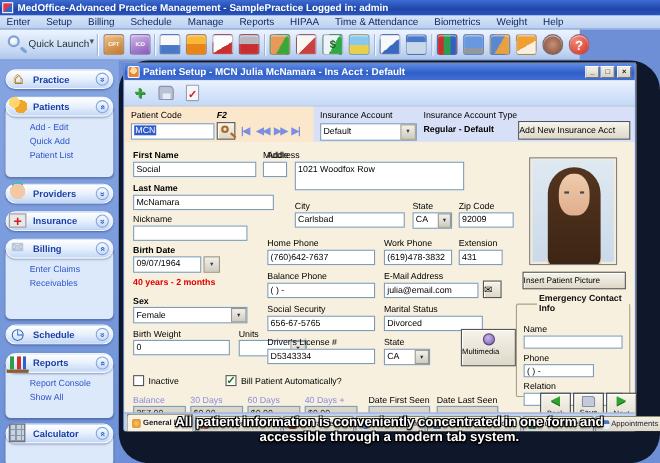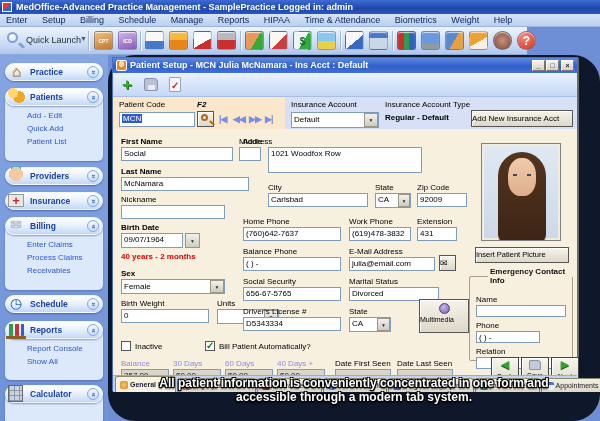--- a/index.html
+++ b/index.html
@@ -242,21 +242,20 @@
           </span>
         <span class="cap">Insurance</span>
         <span class="chev"><i class="dn">»</i></span>
       </div>
     </div>
 
     <div class="sp" style="top:162px">
       <div class="sp-body" style="height:64px">
         <div class="sp-items">
           <div class="sp-item">Enter Claims</div>
-          <div class="sp-item">Process Claims</div>
           <div class="sp-item">Receivables</div>
         </div>
       </div>
       <div class="sp-head">
         <span class="sicon ic-env">✉</span>
         <span class="cap">Billing</span>
         <span class="chev"><i class="up">»</i></span>
       </div>
     </div>
 

